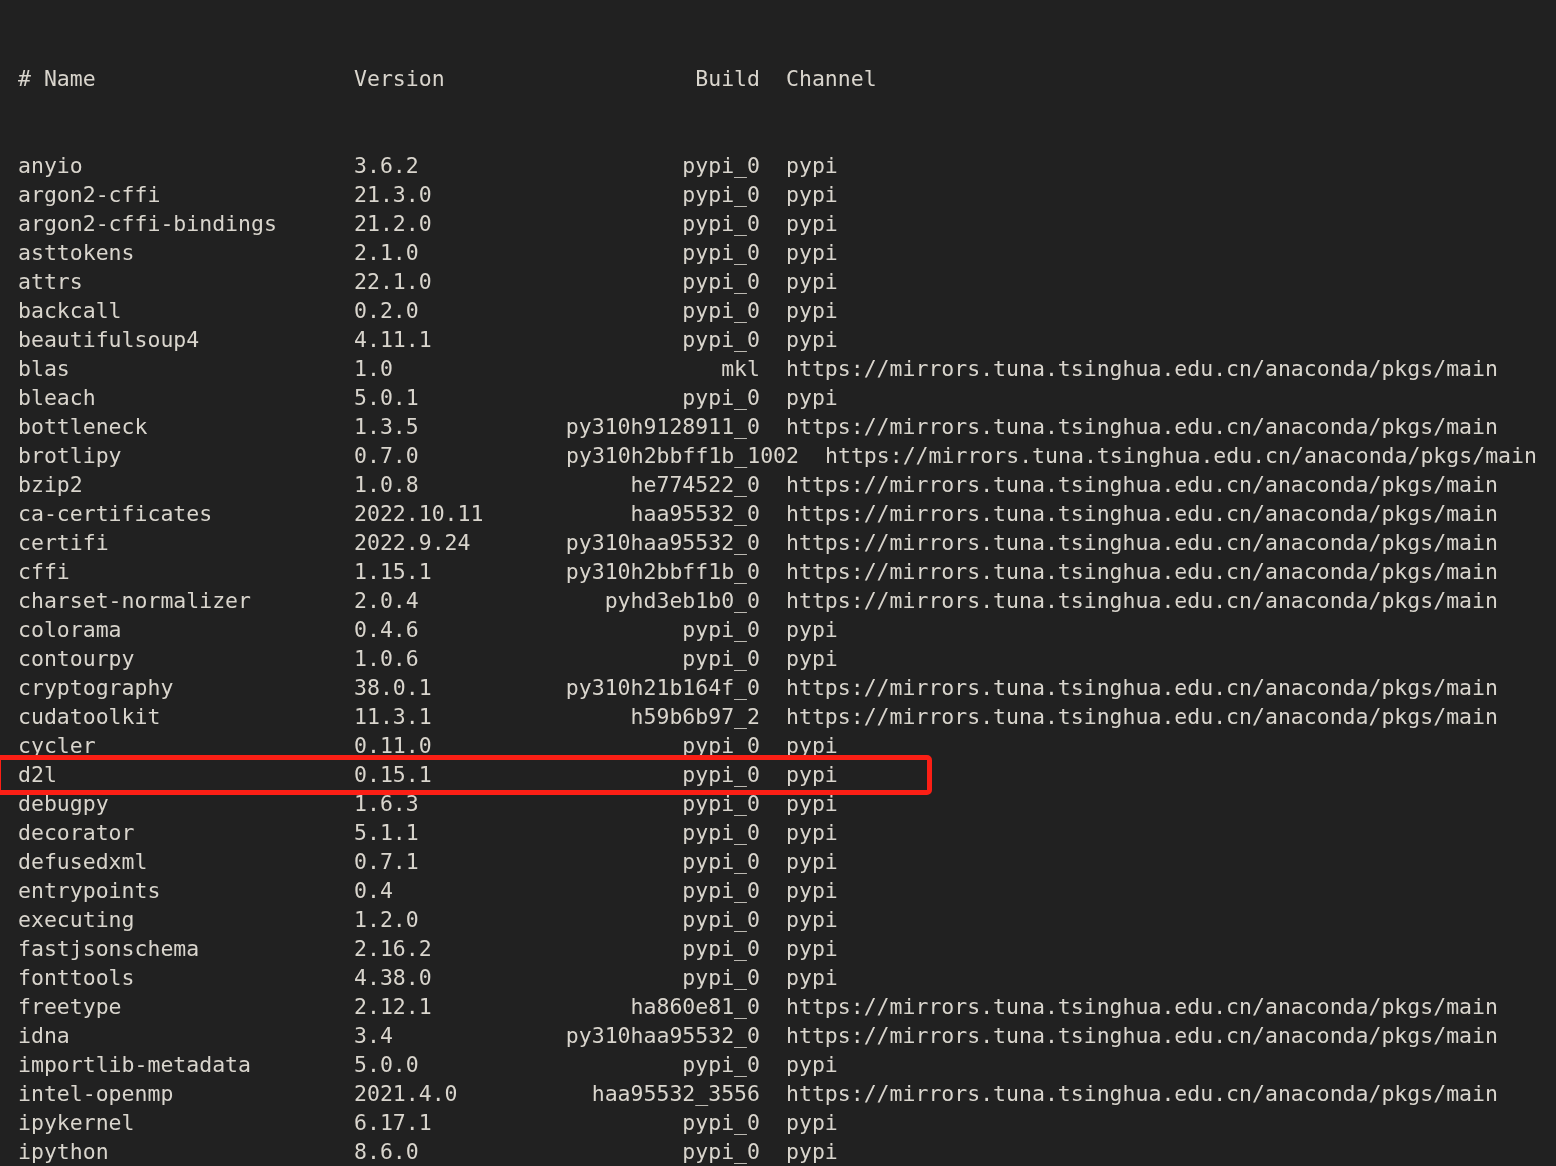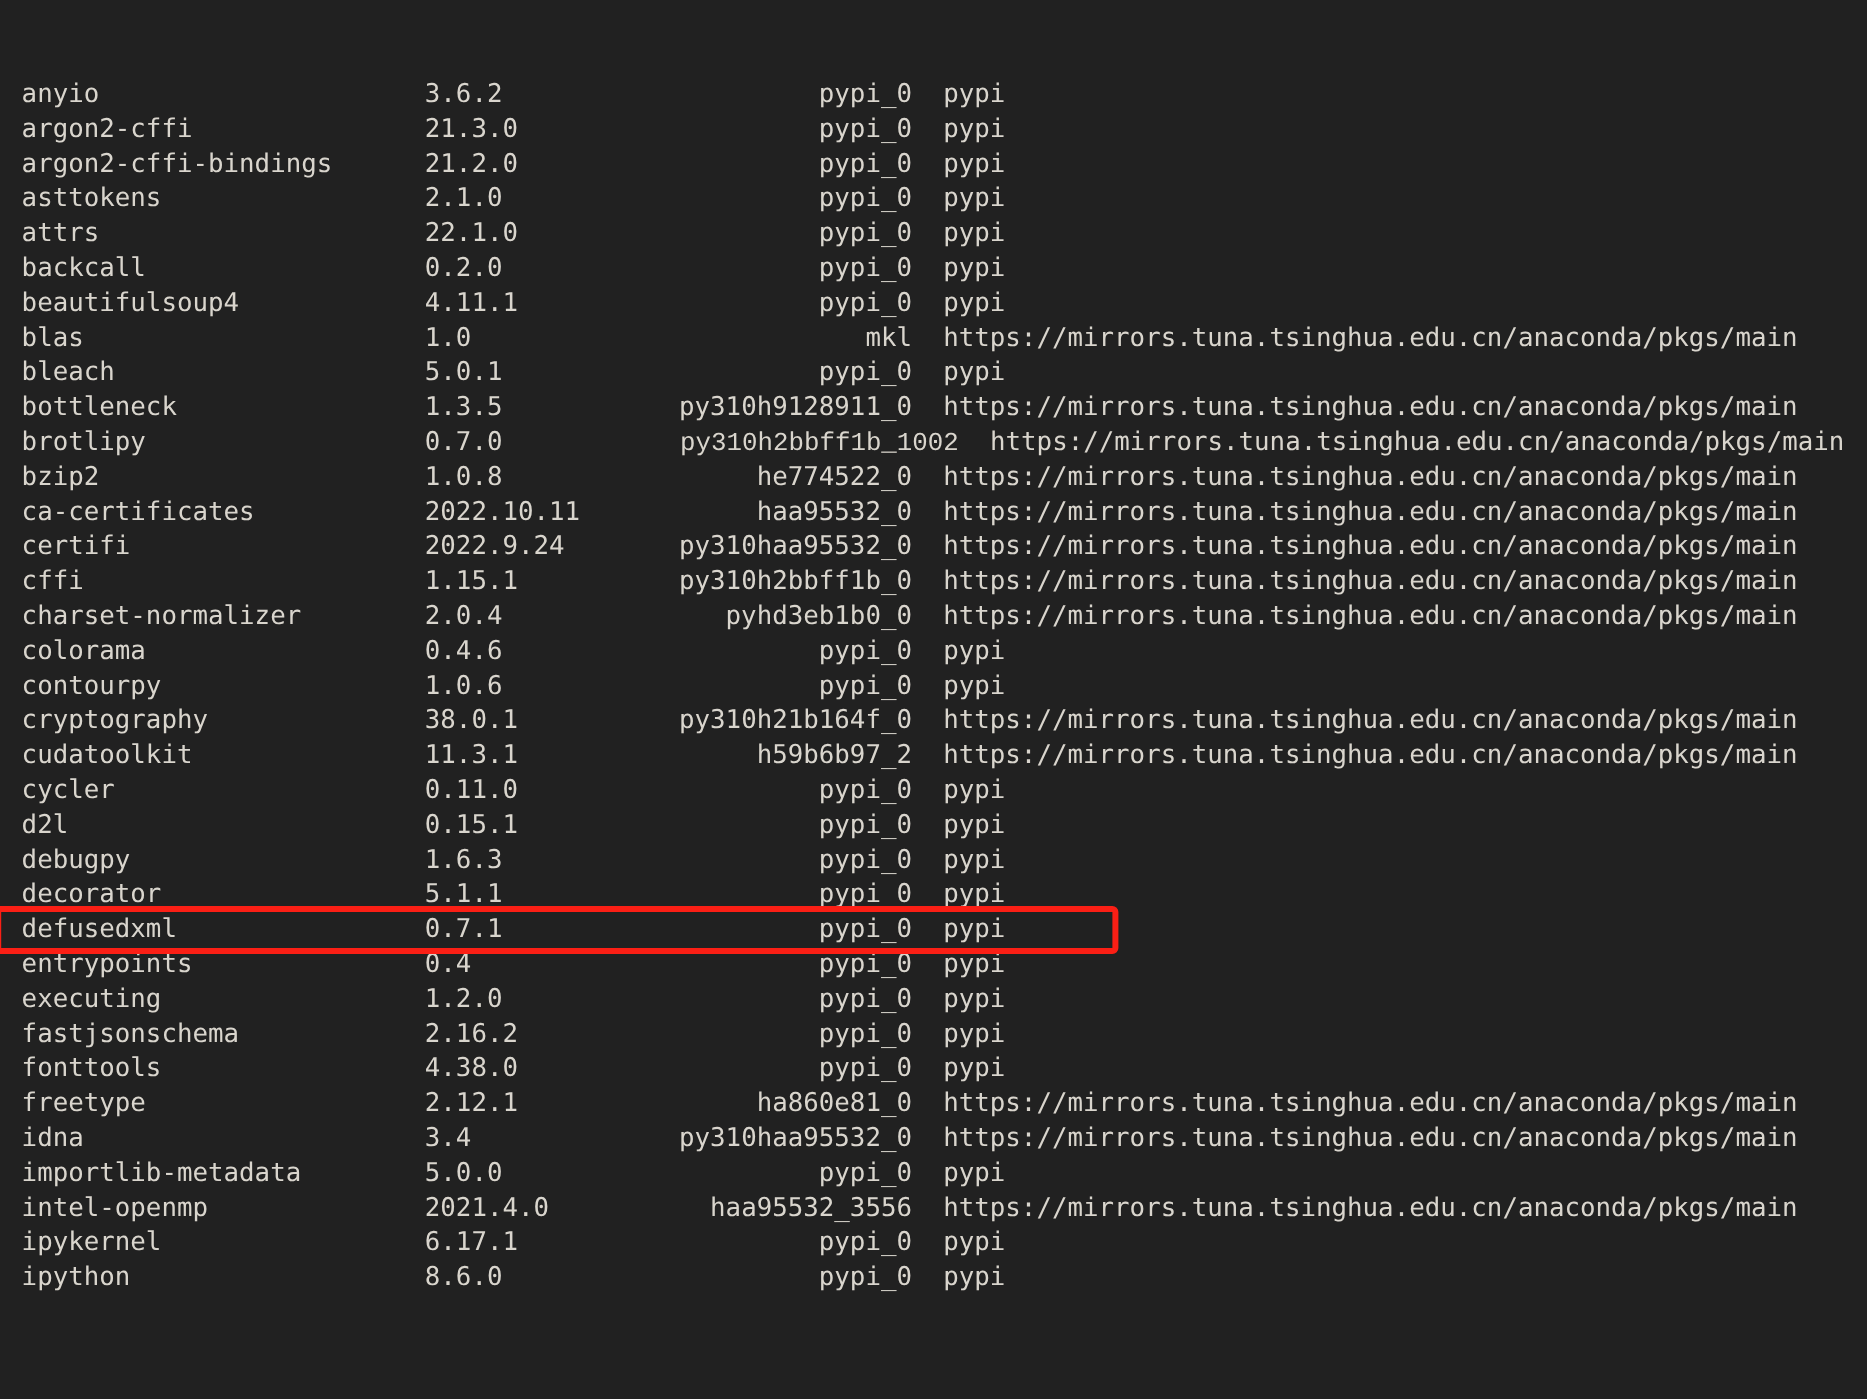--- a/index.html
+++ b/index.html
@@ -54,34 +54,34 @@
   .col-gap {
     display: inline-block;
     width: 26px;
   }
   .col-channel {
     display: inline-block;
     text-align: left;
   }
   .row.wide .col-build {
     width: 239px;
-    font-family: Liberation Mono, monospace;
   }
   #highlight-box {
     position: absolute;
     left: -4px;
     top: 643px;
     width: 936px;
     height: 40px;
     border: 5px solid #fb1f15;
     border-radius: 5px;
     box-sizing: border-box;
     pointer-events: none;
   }
 </style>
 </head>
 <body>
 
 <div id="terminal">
   <div id="rows">
+    <div class="row"><span class="pad"></span><span class="col-name"># Name</span><span class="col-version">Version</span><span class="col-build">Build</span><span class="col-gap"></span><span class="col-channel">Channel</span></div>
   <div class="row"><span class="pad"></span><span class="col-name">anyio</span><span class="col-version">3.6.2</span><span class="col-build">pypi_0</span><span class="col-gap"></span><span class="col-channel">pypi</span></div><div class="row"><span class="pad"></span><span class="col-name">argon2-cffi</span><span class="col-version">21.3.0</span><span class="col-build">pypi_0</span><span class="col-gap"></span><span class="col-channel">pypi</span></div><div class="row"><span class="pad"></span><span class="col-name">argon2-cffi-bindings</span><span class="col-version">21.2.0</span><span class="col-build">pypi_0</span><span class="col-gap"></span><span class="col-channel">pypi</span></div><div class="row"><span class="pad"></span><span class="col-name">asttokens</span><span class="col-version">2.1.0</span><span class="col-build">pypi_0</span><span class="col-gap"></span><span class="col-channel">pypi</span></div><div class="row"><span class="pad"></span><span class="col-name">attrs</span><span class="col-version">22.1.0</span><span class="col-build">pypi_0</span><span class="col-gap"></span><span class="col-channel">pypi</span></div><div class="row"><span class="pad"></span><span class="col-name">backcall</span><span class="col-version">0.2.0</span><span class="col-build">pypi_0</span><span class="col-gap"></span><span class="col-channel">pypi</span></div><div class="row"><span class="pad"></span><span class="col-name">beautifulsoup4</span><span class="col-version">4.11.1</span><span class="col-build">pypi_0</span><span class="col-gap"></span><span class="col-channel">pypi</span></div><div class="row"><span class="pad"></span><span class="col-name">blas</span><span class="col-version">1.0</span><span class="col-build">mkl</span><span class="col-gap"></span><span class="col-channel">https://mirrors.tuna.tsinghua.edu.cn/anaconda/pkgs/main</span></div><div class="row"><span class="pad"></span><span class="col-name">bleach</span><span class="col-version">5.0.1</span><span class="col-build">pypi_0</span><span class="col-gap"></span><span class="col-channel">pypi</span></div><div class="row"><span class="pad"></span><span class="col-name">bottleneck</span><span class="col-version">1.3.5</span><span class="col-build">py310h9128911_0</span><span class="col-gap"></span><span class="col-channel">https://mirrors.tuna.tsinghua.edu.cn/anaconda/pkgs/main</span></div><div class="row wide"><span class="pad"></span><span class="col-name">brotlipy</span><span class="col-version">0.7.0</span><span class="col-build">py310h2bbff1b_1002</span><span class="col-gap"></span><span class="col-channel">https://mirrors.tuna.tsinghua.edu.cn/anaconda/pkgs/main</span></div><div class="row"><span class="pad"></span><span class="col-name">bzip2</span><span class="col-version">1.0.8</span><span class="col-build">he774522_0</span><span class="col-gap"></span><span class="col-channel">https://mirrors.tuna.tsinghua.edu.cn/anaconda/pkgs/main</span></div><div class="row"><span class="pad"></span><span class="col-name">ca-certificates</span><span class="col-version">2022.10.11</span><span class="col-build">haa95532_0</span><span class="col-gap"></span><span class="col-channel">https://mirrors.tuna.tsinghua.edu.cn/anaconda/pkgs/main</span></div><div class="row"><span class="pad"></span><span class="col-name">certifi</span><span class="col-version">2022.9.24</span><span class="col-build">py310haa95532_0</span><span class="col-gap"></span><span class="col-channel">https://mirrors.tuna.tsinghua.edu.cn/anaconda/pkgs/main</span></div><div class="row"><span class="pad"></span><span class="col-name">cffi</span><span class="col-version">1.15.1</span><span class="col-build">py310h2bbff1b_0</span><span class="col-gap"></span><span class="col-channel">https://mirrors.tuna.tsinghua.edu.cn/anaconda/pkgs/main</span></div><div class="row"><span class="pad"></span><span class="col-name">charset-normalizer</span><span class="col-version">2.0.4</span><span class="col-build">pyhd3eb1b0_0</span><span class="col-gap"></span><span class="col-channel">https://mirrors.tuna.tsinghua.edu.cn/anaconda/pkgs/main</span></div><div class="row"><span class="pad"></span><span class="col-name">colorama</span><span class="col-version">0.4.6</span><span class="col-build">pypi_0</span><span class="col-gap"></span><span class="col-channel">pypi</span></div><div class="row"><span class="pad"></span><span class="col-name">contourpy</span><span class="col-version">1.0.6</span><span class="col-build">pypi_0</span><span class="col-gap"></span><span class="col-channel">pypi</span></div><div class="row"><span class="pad"></span><span class="col-name">cryptography</span><span class="col-version">38.0.1</span><span class="col-build">py310h21b164f_0</span><span class="col-gap"></span><span class="col-channel">https://mirrors.tuna.tsinghua.edu.cn/anaconda/pkgs/main</span></div><div class="row"><span class="pad"></span><span class="col-name">cudatoolkit</span><span class="col-version">11.3.1</span><span class="col-build">h59b6b97_2</span><span class="col-gap"></span><span class="col-channel">https://mirrors.tuna.tsinghua.edu.cn/anaconda/pkgs/main</span></div><div class="row"><span class="pad"></span><span class="col-name">cycler</span><span class="col-version">0.11.0</span><span class="col-build">pypi_0</span><span class="col-gap"></span><span class="col-channel">pypi</span></div><div class="row"><span class="pad"></span><span class="col-name">d2l</span><span class="col-version">0.15.1</span><span class="col-build">pypi_0</span><span class="col-gap"></span><span class="col-channel">pypi</span></div><div class="row"><span class="pad"></span><span class="col-name">debugpy</span><span class="col-version">1.6.3</span><span class="col-build">pypi_0</span><span class="col-gap"></span><span class="col-channel">pypi</span></div><div class="row"><span class="pad"></span><span class="col-name">decorator</span><span class="col-version">5.1.1</span><span class="col-build">pypi_0</span><span class="col-gap"></span><span class="col-channel">pypi</span></div><div class="row"><span class="pad"></span><span class="col-name">defusedxml</span><span class="col-version">0.7.1</span><span class="col-build">pypi_0</span><span class="col-gap"></span><span class="col-channel">pypi</span></div><div class="row"><span class="pad"></span><span class="col-name">entrypoints</span><span class="col-version">0.4</span><span class="col-build">pypi_0</span><span class="col-gap"></span><span class="col-channel">pypi</span></div><div class="row"><span class="pad"></span><span class="col-name">executing</span><span class="col-version">1.2.0</span><span class="col-build">pypi_0</span><span class="col-gap"></span><span class="col-channel">pypi</span></div><div class="row"><span class="pad"></span><span class="col-name">fastjsonschema</span><span class="col-version">2.16.2</span><span class="col-build">pypi_0</span><span class="col-gap"></span><span class="col-channel">pypi</span></div><div class="row"><span class="pad"></span><span class="col-name">fonttools</span><span class="col-version">4.38.0</span><span class="col-build">pypi_0</span><span class="col-gap"></span><span class="col-channel">pypi</span></div><div class="row"><span class="pad"></span><span class="col-name">freetype</span><span class="col-version">2.12.1</span><span class="col-build">ha860e81_0</span><span class="col-gap"></span><span class="col-channel">https://mirrors.tuna.tsinghua.edu.cn/anaconda/pkgs/main</span></div><div class="row"><span class="pad"></span><span class="col-name">idna</span><span class="col-version">3.4</span><span class="col-build">py310haa95532_0</span><span class="col-gap"></span><span class="col-channel">https://mirrors.tuna.tsinghua.edu.cn/anaconda/pkgs/main</span></div><div class="row"><span class="pad"></span><span class="col-name">importlib-metadata</span><span class="col-version">5.0.0</span><span class="col-build">pypi_0</span><span class="col-gap"></span><span class="col-channel">pypi</span></div><div class="row"><span class="pad"></span><span class="col-name">intel-openmp</span><span class="col-version">2021.4.0</span><span class="col-build">haa95532_3556</span><span class="col-gap"></span><span class="col-channel">https://mirrors.tuna.tsinghua.edu.cn/anaconda/pkgs/main</span></div><div class="row"><span class="pad"></span><span class="col-name">ipykernel</span><span class="col-version">6.17.1</span><span class="col-build">pypi_0</span><span class="col-gap"></span><span class="col-channel">pypi</span></div><div class="row"><span class="pad"></span><span class="col-name">ipython</span><span class="col-version">8.6.0</span><span class="col-build">pypi_0</span><span class="col-gap"></span><span class="col-channel">pypi</span></div></div>
   <div id="highlight-box" style="top: 755px; border-color: rgb(251, 31, 21);"></div>
 </div>
 
 </body></html>

